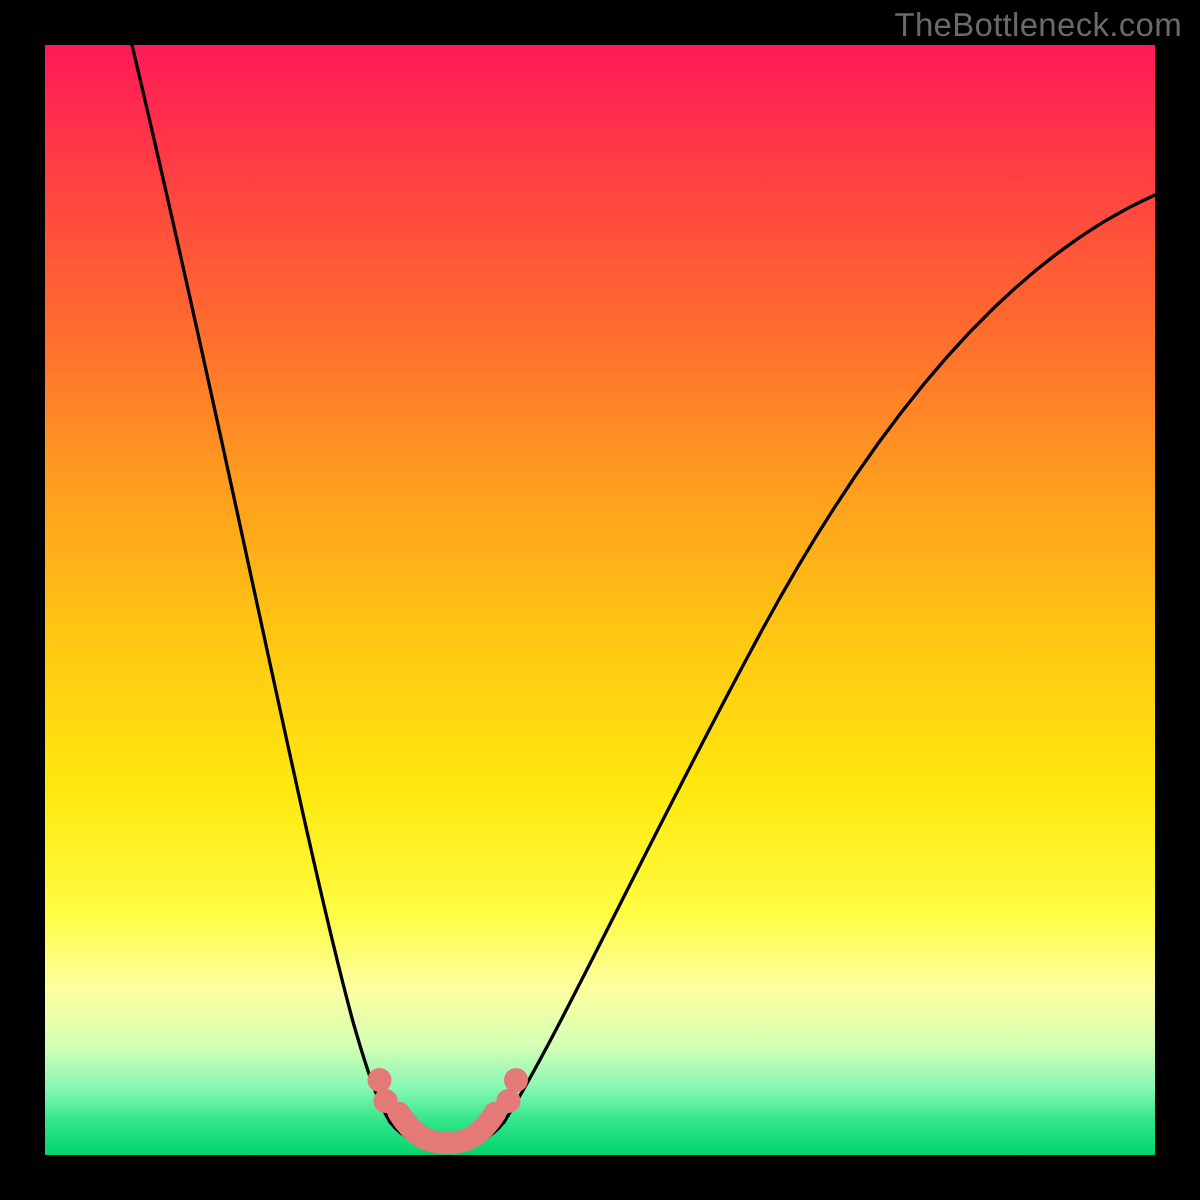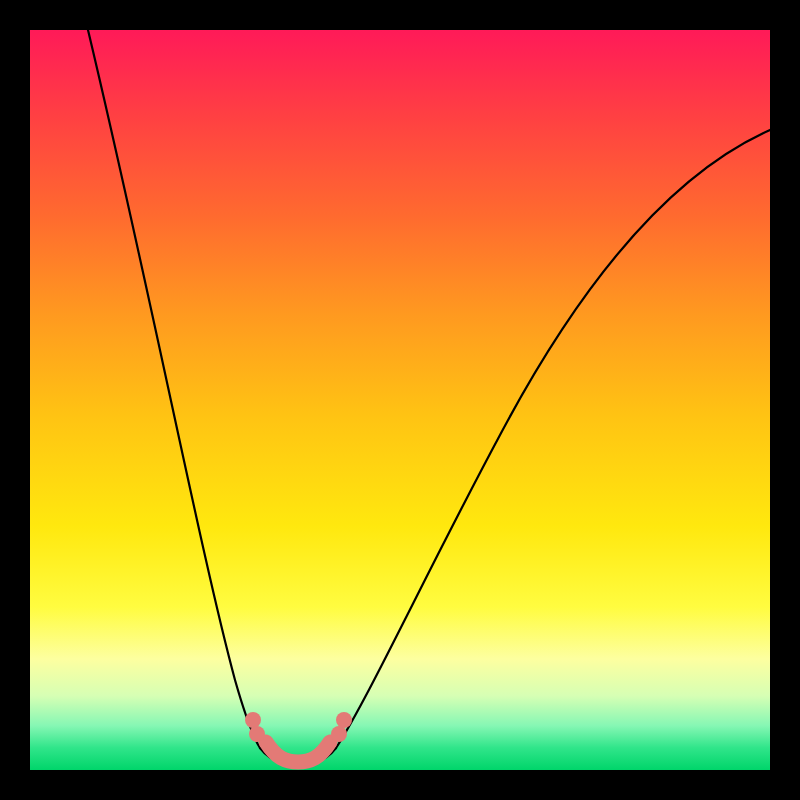--- a/index.html
+++ b/index.html
@@ -68,20 +68,21 @@
     stroke-linecap: round;
   }
   .bottom-dot {
     fill: #e37a76;
   }
 </style>
 </head>
 <body>
 <div class="frame">
 
+  <div class="watermark">TheBottleneck.com</div>
 
   <div class="plot-area">
     <svg class="curve" viewBox="0 0 740 740">
 
       <path class="curve-main" d="M 58 0
         C 120 260, 170 520, 205 650
         C 215 685, 222 705, 230 718"></path>
 
       <path class="curve-main" d="M 230 718
         C 240 731, 255 735, 268 735

